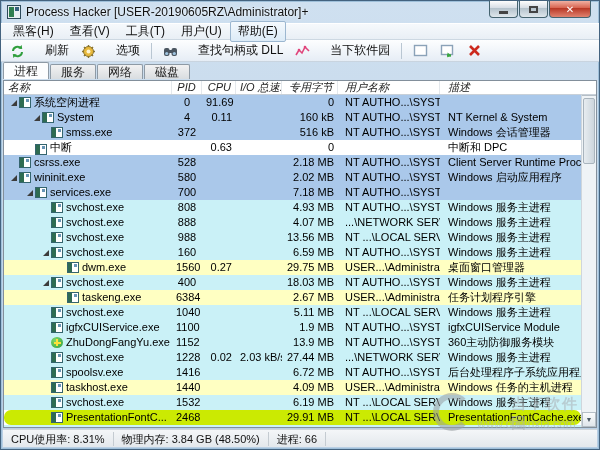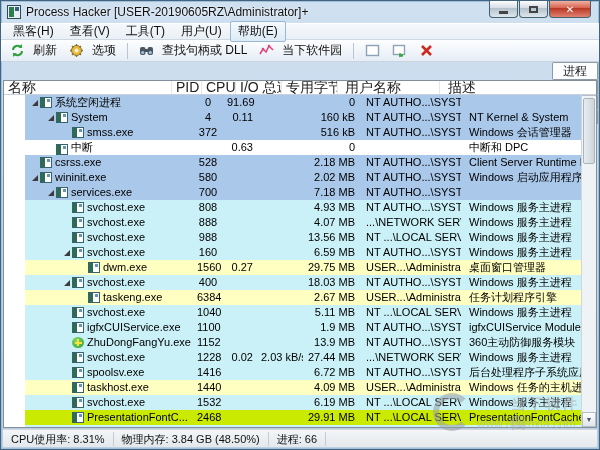--- a/index.html
+++ b/index.html
@@ -21,36 +21,36 @@
   .minglyph { width:9px; height:3px; background:#444; margin-top:6px; }
   .maxglyph { width:9px; height:7px; border:2px solid #444; }
   
   .menubar { height:17px; background:linear-gradient(#f6f9fc,#e9eff5); border-top:1px solid #fff; border-bottom:1px solid #cdd8e2;
              display:flex; align-items:center; padding:0 4px; }
   .menu-item { font-size:12px; color:#111; padding:1px 7px; border:1px solid transparent; }
   .menu-item.hover { border:1px solid #9cb7d0; background:linear-gradient(#f4f9fd,#dcebf7); border-radius:2px; }
   
   .toolbar { height:22px; background:linear-gradient(#fdfeff,#e6edf5); border-bottom:1px solid #c9d4df;
              display:flex; align-items:center; padding:0 4px; gap:2px; }
-  .tbtn { display:flex; align-items:center; gap:8px; font-size:12px; color:#111; padding:1px 5px; border-radius:2px; }
+  .tbtn { display:flex; align-items:flex-end; gap:20px; font-size:12px; color:#111; padding:1px 5px; border-radius:2px; }
   .tsep { width:1px; height:16px; background:#b9c6d2; margin:0 4px; }
   .ticon { width:15px; height:15px; display:inline-flex; }
   
-  .tabstrip { height:17px; display:flex; align-items:flex-end; padding-left:2px; background:transparent;flex-direction:column; }
+  .tabstrip { height:17px; display:flex; align-items:flex-end; padding-left:2px; background:transparent; }
   .tab { font-size:12px; padding:1px 10px 1px; margin-right:1px; border:1px solid #8e9aa5; border-bottom:none;
          background:linear-gradient(#f2f2f2,#d9dde0); border-radius:2px 2px 0 0; color:#222; height:15px; line-height:13px;}
   .tab.active { background:#fcfdfe; height:17px; line-height:15px; font-weight:normal; position:relative; z-index:2; }
   
   .pane { position:absolute; left:2px; right:2px; top:79px; bottom:21px; border:1px solid #828f9b; background:#fff; overflow:hidden; }
   .thead { height:14px; display:flex; background:#fff; border-bottom:1px solid #c8d0d8; position:relative; z-index:3; }
-  .th { font-size:14px; color:#222; border-right:1px solid #e4e8ec; padding:0 4px; line-height:13px; white-space:nowrap; overflow:hidden; }
+  .th { font-size:11px; color:#222; border-right:1px solid #e4e8ec; padding:0 4px; line-height:13px; white-space:nowrap; overflow:hidden;font-style:italic; }
   .rows { position:absolute; left:0; right:15px; top:14px; bottom:0; overflow:hidden; }
-  .row { height:15px; display:flex; font-size:11px; line-height:15px; color:#000; white-space:nowrap;margin-left:21px; }
+  .row { height:15px; display:flex; font-size:11px; line-height:15px; color:#000; white-space:nowrap; }
   .row.blue { background:#aac8ea; } .row.cyan { background:#caf1f7; } .row.yellow { background:#ffffc2; }
-  .row.white { background:#ffffff; } .row.green { background:#cbea02; }
+  .row.white { background:#ffffff; } .row.green { background:#cbea02;border-radius:7px; }
   .cell { overflow:hidden; white-space:nowrap; padding:0 4px; }
   .c-name { width:168px; display:flex; align-items:center; padding:0; }
   .c-pid { width:30px; text-align:center; } .c-cpu { width:34px; text-align:right; }
   .c-io { width:46px; text-align:right; } .c-priv { width:56px; text-align:right; }
   .c-user { width:102px; padding-left:7px; } .c-desc { flex:1; padding-left:8px; }
   .expslot { width:10px; height:15px; position:relative; flex:none; }
   .expslot.on::before { content:""; position:absolute; left:2px; top:5px; border-left:6px solid transparent; border-bottom:6px solid #3c3c3c; }
   .picon { width:12px; height:11px; flex:none; position:relative; background:#fff; border:1px solid #34656e; margin-right:3px; }
   .picon::before { content:""; position:absolute; left:0px; top:0px; width:4px; height:9px; background:#2e6b52; }
   .picon::after { content:""; position:absolute; right:1px; top:1px; width:3px; height:3px; background:#6794b4; }
@@ -202,21 +202,21 @@
             <span class="nametext">系统空闲进程</span>
           </div>
           <div class="cell c-pid">0</div>
           <div class="cell c-cpu">91.69</div>
           <div class="cell c-io"></div>
           <div class="cell c-priv">0</div>
           <div class="cell c-user">NT AUTHO...\SYSTEM</div>
           <div class="cell c-desc"></div>
         </div>
         <div class="row blue">
-          <div class="cell c-name" style="padding-left: 21px;">
+          <div class="cell c-name" style="padding-left: 28px;">
             <span class="expslot on"></span>
             <span class="picon"></span>
             <span class="nametext">System</span>
           </div>
           <div class="cell c-pid">4</div>
           <div class="cell c-cpu">0.11</div>
           <div class="cell c-io"></div>
           <div class="cell c-priv">160 kB</div>
           <div class="cell c-user">NT AUTHO...\SYSTEM</div>
           <div class="cell c-desc">NT Kernel &amp; System</div>

